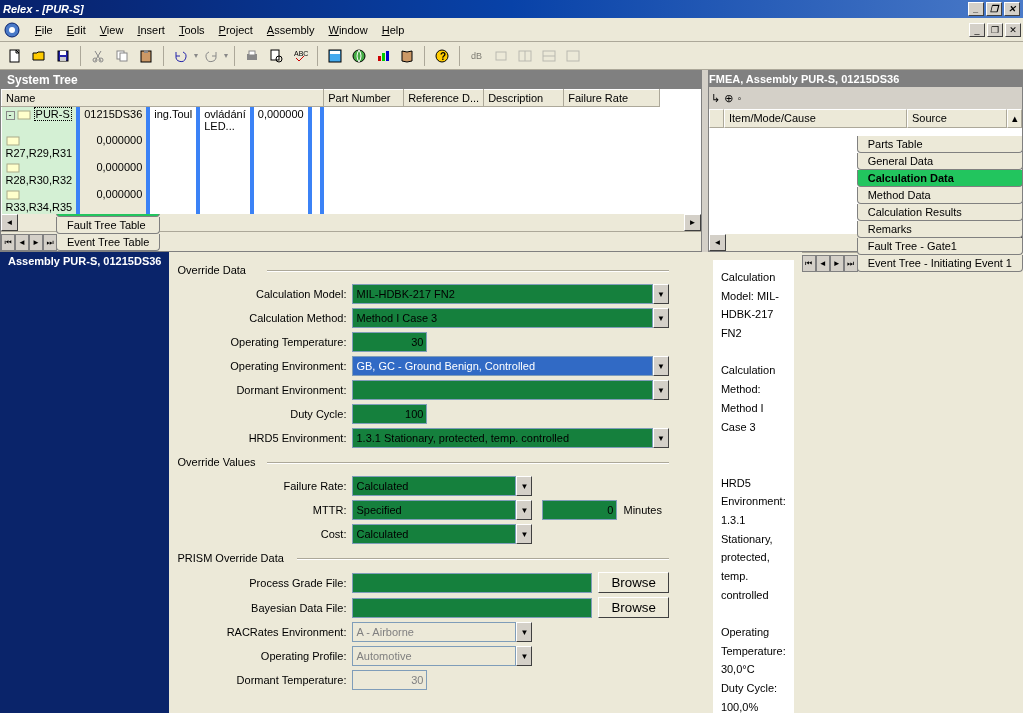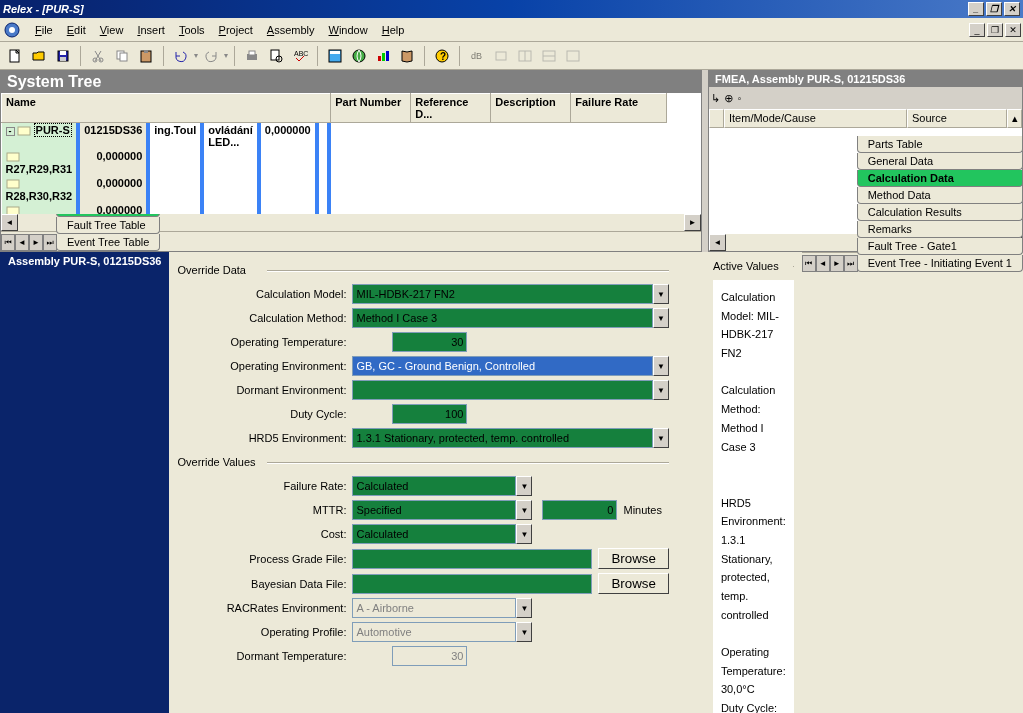--- a/index.html
+++ b/index.html
@@ -19,26 +19,26 @@
 .menubar .mdi-controls { position: absolute; right: 2px; display: flex; gap: 2px; }
 
 
 .toolbar { height: 28px; background: #ece9d8; border-bottom: 1px solid #aca899; display: flex; align-items: center; padding: 0 4px; gap: 2px; }
 .toolbar .tool-btn { width: 22px; height: 22px; display: flex; align-items: center; justify-content: center; cursor: pointer; border: 1px solid transparent; }
 .toolbar .tool-sep { width: 1px; height: 20px; background: #aca899; margin: 0 4px; }
 
 
 .main { display: flex; height: 182px; }
 .left-panel { flex: 1; display: flex; flex-direction: column; border: 1px solid #808080; }
-.panel-header { background: #808080; color: #fff; font-weight: bold; padding: 2px 6px; font-size: 16px; }
-.fmea-header { background: #808080; color: #fff; font-weight: bold; padding: 2px 6px; }
+.panel-header { background: #808080; color: #fff; font-weight: bold; padding: 2px 6px; font-size: 12px; }
+.fmea-header { background: #808080; color: #fff; font-weight: bold; padding: 2px 0; }
 .right-panel { width: 315px; display: flex; flex-direction: column; border: 1px solid #808080; margin-left: 6px; }
 
 
-.table-container { flex: 1; overflow: hidden; background: #fff; position: relative; font-weight: bold; }
+.table-container { flex: 1; overflow: hidden; background: #fff; position: relative; }
 .grid { display: table; width: 100%; border-collapse: collapse; }
 .grid-hdr { display: table-row; }
 .grid-hdr .cell { display: table-cell; background: #ece9d8; border: 1px solid #aca899; border-top: 1px solid #fff; border-left: 1px solid #fff; padding: 2px 4px; font-size: 11px; }
 .grid-row { display: table-row; }
 .grid-row .cell { display: table-cell; border-right: 4px solid #3b82f6; padding: 1px 4px; font-size: 11px; }
 .tree-col { background: #d4f0d4; width: 200px; }
 .tree-indent { padding-left: 18px; }
 .tree-indent2 { padding-left: 40px; }
 .num-cell { text-align: right; background: #ece9d8; }
 .scrollbar-h { height: 17px; background: #ece9d8; display: flex; }
@@ -57,21 +57,21 @@
 .form-header { background: #0a246a; color: #fff; font-weight: bold; padding: 3px 8px; }
 .form-body { flex: 1; display: flex; padding: 8px; overflow: auto; gap: 24px; }
 .form-left { width: 500px; }
 .form-right { flex: 1; padding-left: 20px; }
 .section-label { font-size: 11px; padding: 4px 0; position: relative; }
 .section-label::after { content: ''; position: absolute; left: 90px; right: 0; top: 50%; border-top: 1px solid #aca899; border-bottom: 1px solid #fff; }
 .section-label.wide::after { left: 120px; }
 .form-row { display: flex; align-items: center; margin: 4px 0; }
 .form-label { width: 175px; text-align: right; padding-right: 6px; }
 .form-input { flex: 1; max-width: 320px; height: 20px; background: #15803d; border: 1px solid #7f9db9; padding: 1px 3px; font-size: 11px; font-family: inherit; }
-.form-input.short { max-width: 75px; text-align: right; margin-left: 40px; }
+.form-input.short { max-width: 75px; text-align: right; }
 .form-input.selected { background: #316ac5; color: #fff; }
 .form-input.disabled { background: #ece9d8; color: #808080; }
 .select-wrap { position: relative; flex: 1; max-width: 320px; display: flex; }
 .select-wrap.med { max-width: 180px; }
 .select-btn { width: 16px; height: 20px; background: #d4d0c8; border: 1px solid #fff; border-right-color: #404040; border-bottom-color: #404040; display: flex; align-items: center; justify-content: center; font-size: 8px; cursor: pointer; }
 .browse-btn { padding: 2px 12px; margin-left: 6px; background: #ece9d8; border: 1px solid #fff; border-right-color: #404040; border-bottom-color: #404040; cursor: pointer; }
 
 .active-label { font-size: 11px; margin-bottom: 8px; position: relative; }
 .active-label::after { content: ''; position: absolute; left: 80px; right: 0; top: 50%; border-top: 1px solid #aca899; }
 .active-vals { background: #fff; padding: 8px; line-height: 1.7; font-size: 11px; }
@@ -426,20 +426,21 @@
         <span style="margin-left:6px">Minutes</span>
       </div>
       <div class="form-row">
         <div class="form-label">Cost:</div>
         <div class="select-wrap med">
             <input class="form-input" value="Calculated" style="">
             <div class="select-btn">▼</div>
           </div>
       </div>
 
+      <div class="section-label wide">PRISM Override Data</div>
       <div class="form-row">
         <div class="form-label">Process Grade File:</div>
         <input class="form-input" style="max-width: 260px;">
         <button class="browse-btn">Browse</button>
       </div>
       <div class="form-row">
         <div class="form-label">Bayesian Data File:</div>
         <input class="form-input" style="max-width: 260px;">
         <button class="browse-btn">Browse</button>
       </div>
@@ -457,21 +458,20 @@
             <div class="select-btn">▼</div>
           </div>
       </div>
       <div class="form-row">
         <div class="form-label">Dormant Temperature:</div>
         <input class="form-input short disabled" disabled="" value="30" style="">
       </div>
     </div>
 
     <div class="form-right">
-      <div class="active-label">Active Values</div>
       <div class="active-vals">
         <div>Calculation Model:  MIL-HDBK-217 FN2</div><br>
         <div>Calculation Method:  Method I Case 3</div><br>
         <br>
         <div>HRD5 Environment:  1.3.1 Stationary, protected, temp. controlled</div><br>
         <div>Operating Temperature:  30,0°C</div>
         <div>Duty Cycle:  100,0%</div>
       </div>
     </div>
   </div>

